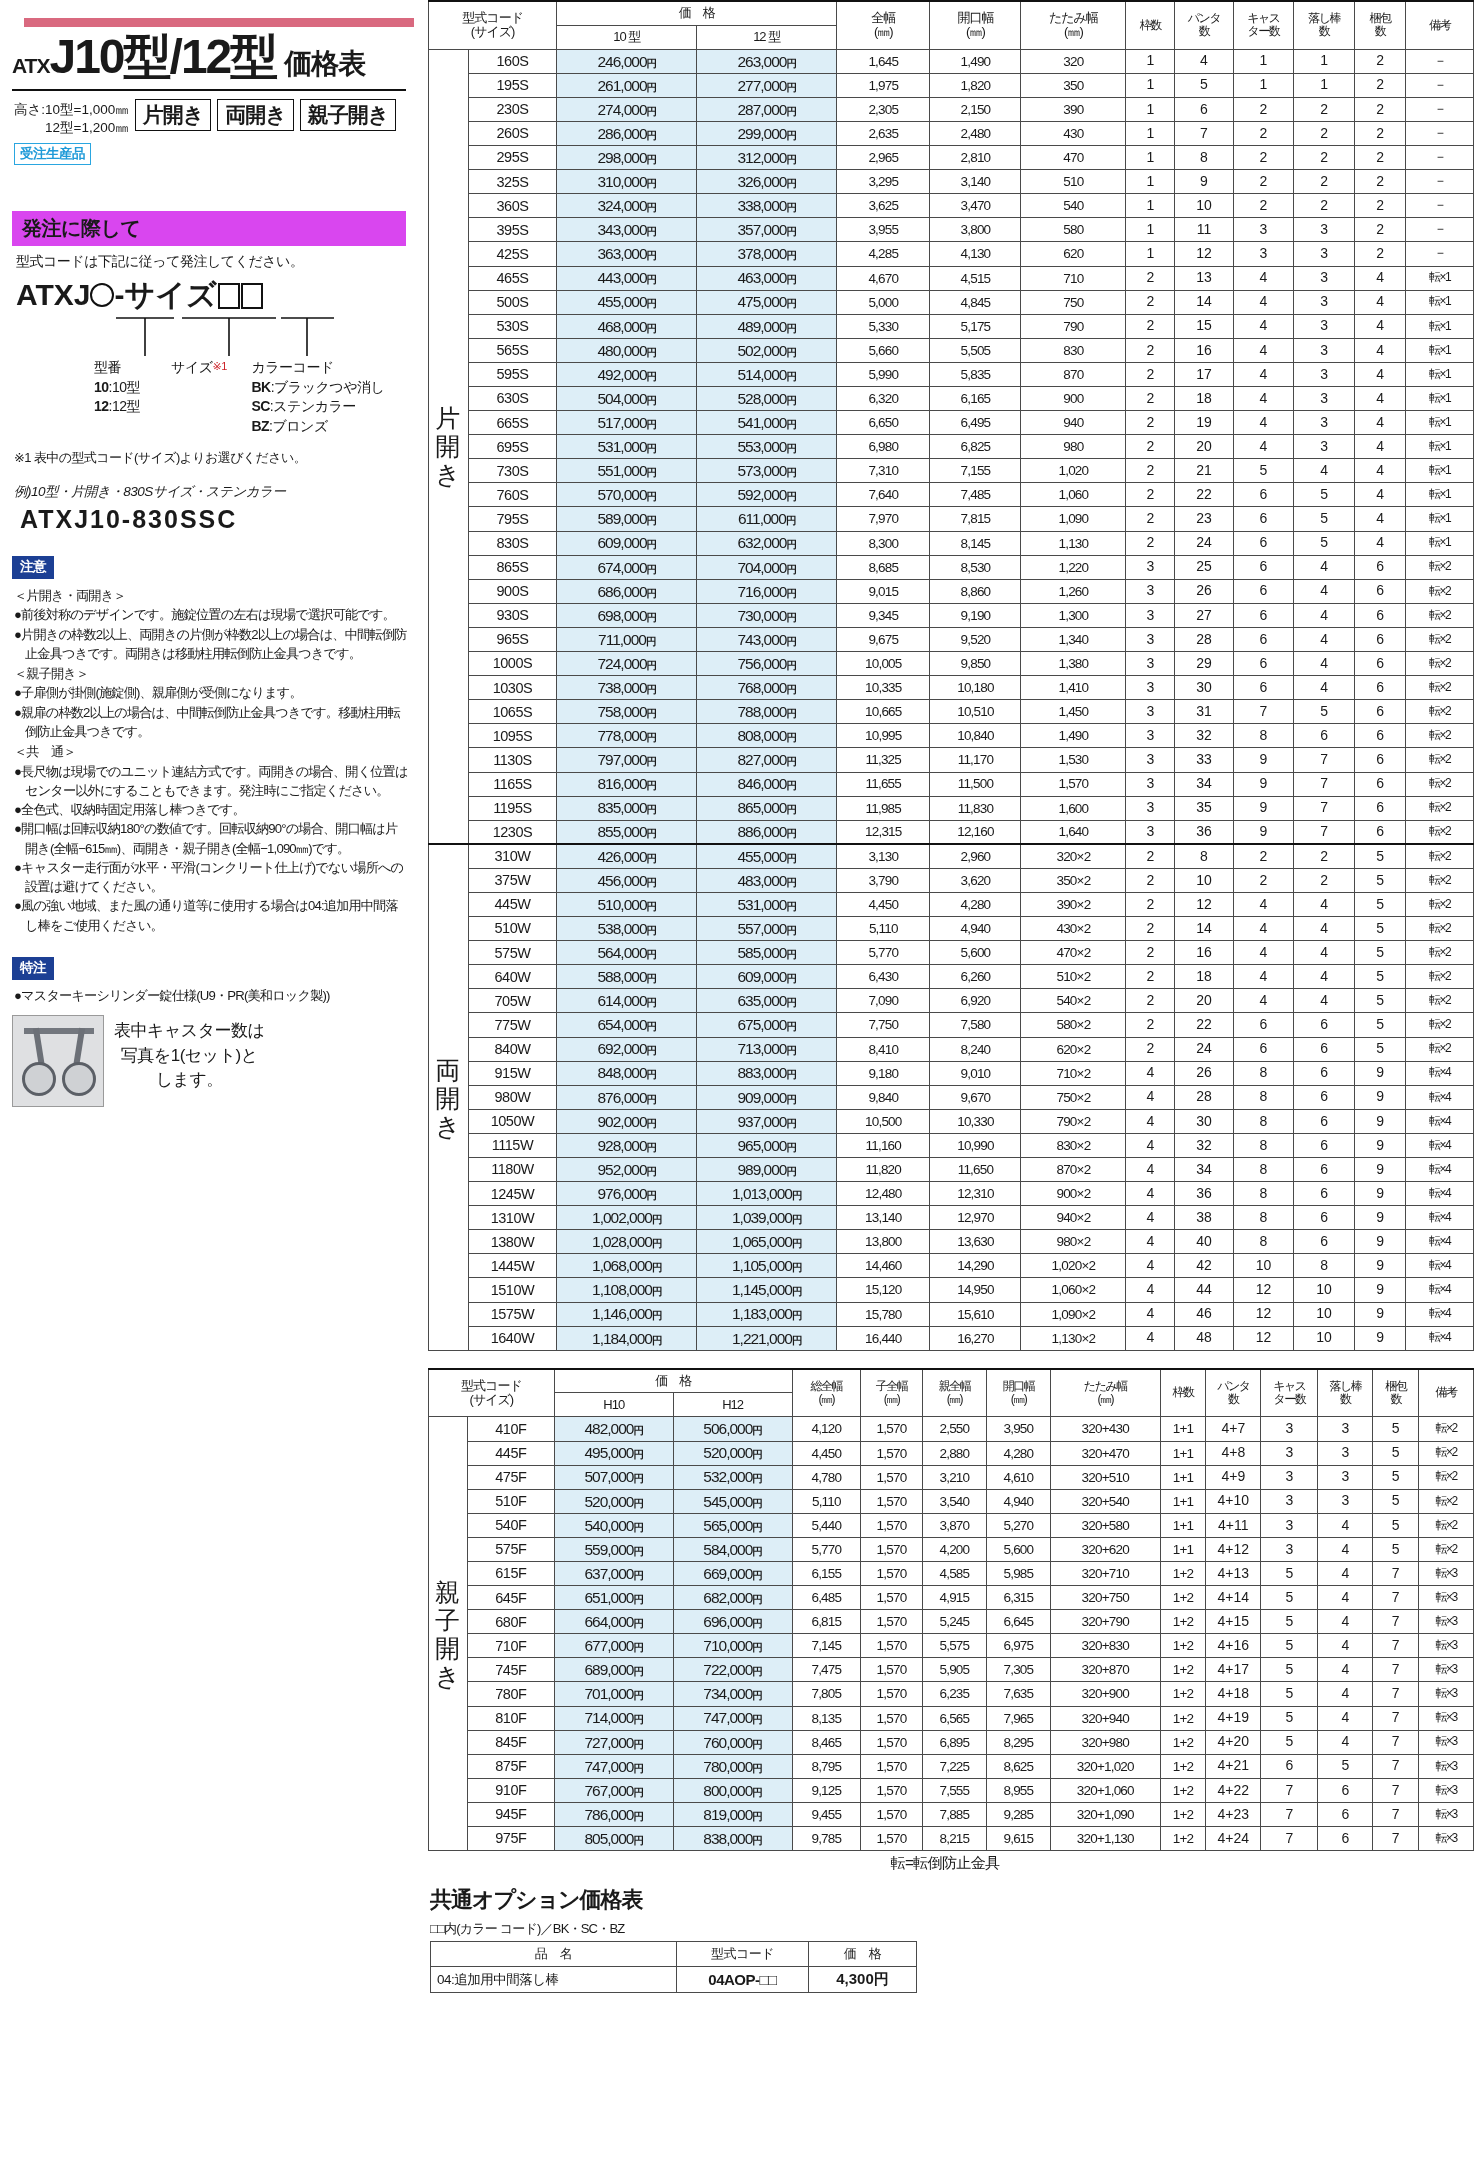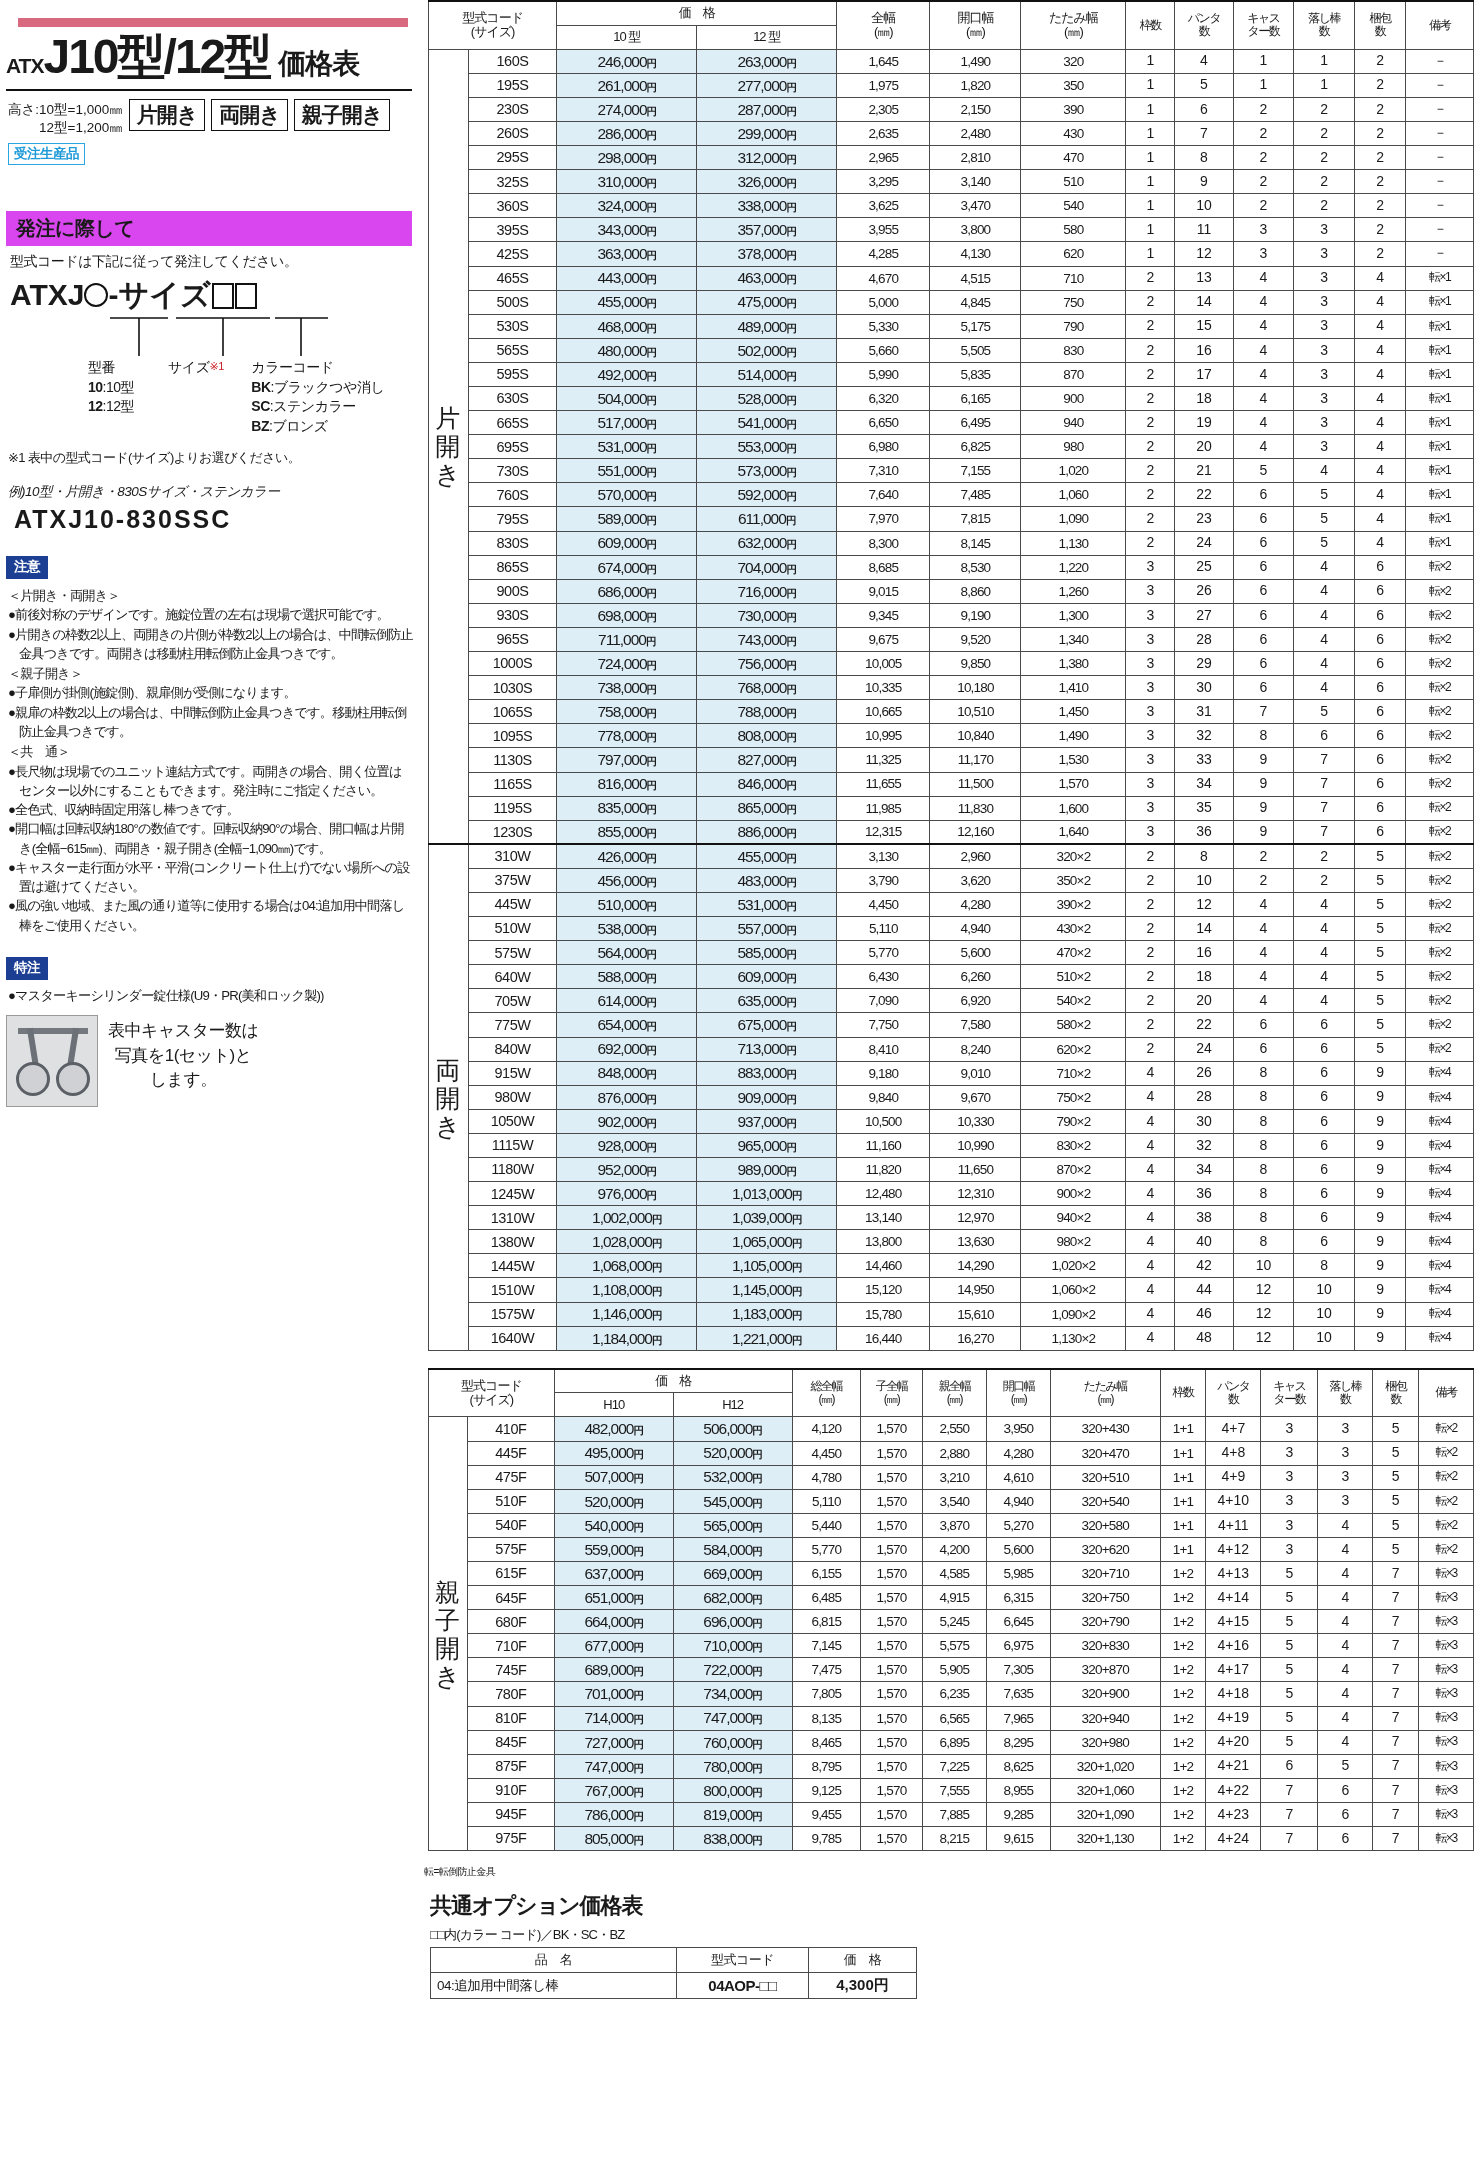--- a/index.html
+++ b/index.html
@@ -7,21 +7,21 @@
   body {
     width:1478px; height:2160px;
     background:#ffffff;
     font-family:"Liberation Sans", "DejaVu Sans", sans-serif;
     color:#1a1a1a;
     position:relative;
     overflow:hidden;
   }
 
   
-  #left-col { position:absolute; left:0; top:0; width:418px; height:1612px; padding:0 0; }
+  #left-col { position:absolute; left:0; top:0; width:418px; height:1612px; padding:0 6px; }
 
   .pink-bar { height:9px; background:#d9697f; margin:18px 0 0 18px; width:390px; }
 
   .title-row { display:flex; align-items:baseline; margin:6px 0 0 6px; }
   .t-atx { font-size:21px; font-weight:bold; letter-spacing:-1px; }
   .t-big { font-size:48px; font-weight:bold; letter-spacing:-2px; line-height:1; }
   .t-kakaku { font-size:28px; font-weight:bold; margin-left:8px; letter-spacing:-1px;text-align:center; }
 
   .hr-black { border-top:2px solid #111; margin:6px 6px 0 6px; }
 
@@ -114,21 +114,21 @@
   .price-cell {
     background:#ddeef7; font-weight:bold; font-size:15.5px; letter-spacing:-1px;
   }
   .price-cell .yen { font-size:10.5px; font-weight:bold; }
   .num-cell { font-size:13.5px; letter-spacing:-0.8px; }
   .cnt-cell { font-size:14px; }
   .rem-cell { font-size:12px; letter-spacing:-1.5px; }
 
   .tbl-gap { height:17px; }
 
-  .foot-note { text-align:left; font-size:10px; margin:14px 12px 0 0; letter-spacing:-0.6px;}
+  .foot-note { text-align:center; font-size:15px; margin:3px 12px 0 0; letter-spacing:-0.6px;}
 
   .opt-title { font-size:22px; font-weight:bold; margin:12px 0 5px 6px; letter-spacing:-1px; }
   .opt-sub { font-size:13px; margin:0 0 3px 6px; letter-spacing:-0.8px; }
   table.opt {
     border-collapse:collapse; table-layout:fixed; margin-left:6px; font-size:13.5px;
   }
   table.opt td, table.opt th {
     border:0.8px solid #4a4a4a; padding:3px 6px; height:25px; text-align:center; font-weight:normal;
   }
   table.opt .ohead { font-size:13px; letter-spacing:-0.5px; }

